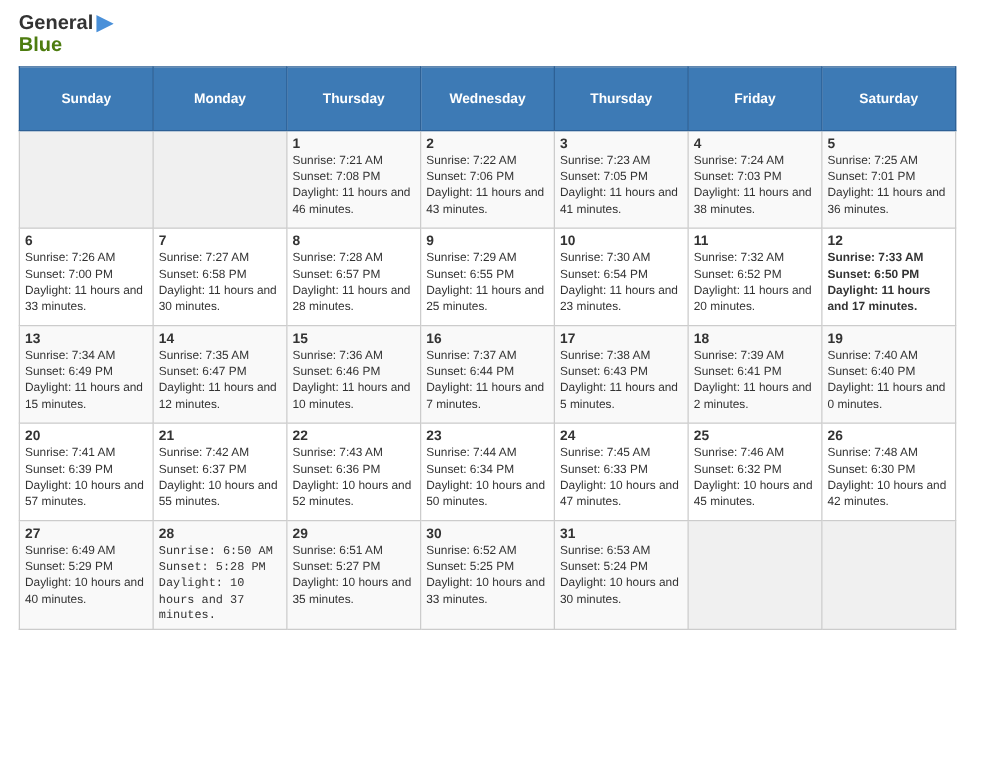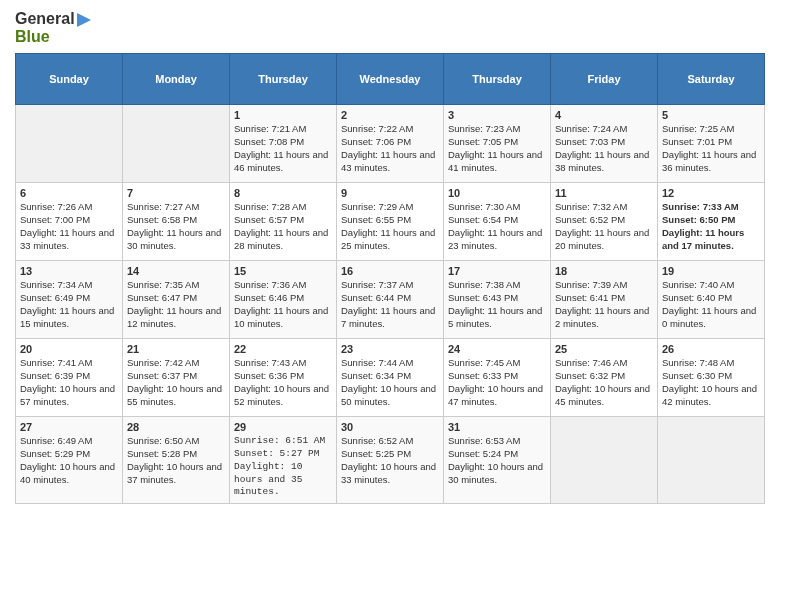--- a/index.html
+++ b/index.html
@@ -275,27 +275,27 @@
         </tr>
         <tr>
           <td>
             <span class="day-number">27</span>
             <div class="day-info" style="white-space: pre-line;">Sunrise: 6:49 AM
 Sunset: 5:29 PM
 Daylight: 10 hours and 40 minutes.</div>
           </td>
           <td>
             <span class="day-number">28</span>
-            <div class="day-info" style="white-space: pre-line;">Sunrise: 6:50 AM
+            <div class="day-info" style="white-space: pre-line; font-family: Liberation Mono, monospace;">Sunrise: 6:50 AM
 Sunset: 5:28 PM
 Daylight: 10 hours and 37 minutes.</div>
           </td>
           <td>
             <span class="day-number">29</span>
-            <div class="day-info" style="white-space: pre-line; font-family: Liberation Mono, monospace;">Sunrise: 6:51 AM
+            <div class="day-info" style="white-space: pre-line;">Sunrise: 6:51 AM
 Sunset: 5:27 PM
 Daylight: 10 hours and 35 minutes.</div>
           </td>
           <td>
             <span class="day-number">30</span>
             <div class="day-info" style="white-space: pre-line;">Sunrise: 6:52 AM
 Sunset: 5:25 PM
 Daylight: 10 hours and 33 minutes.</div>
           </td>
           <td>

